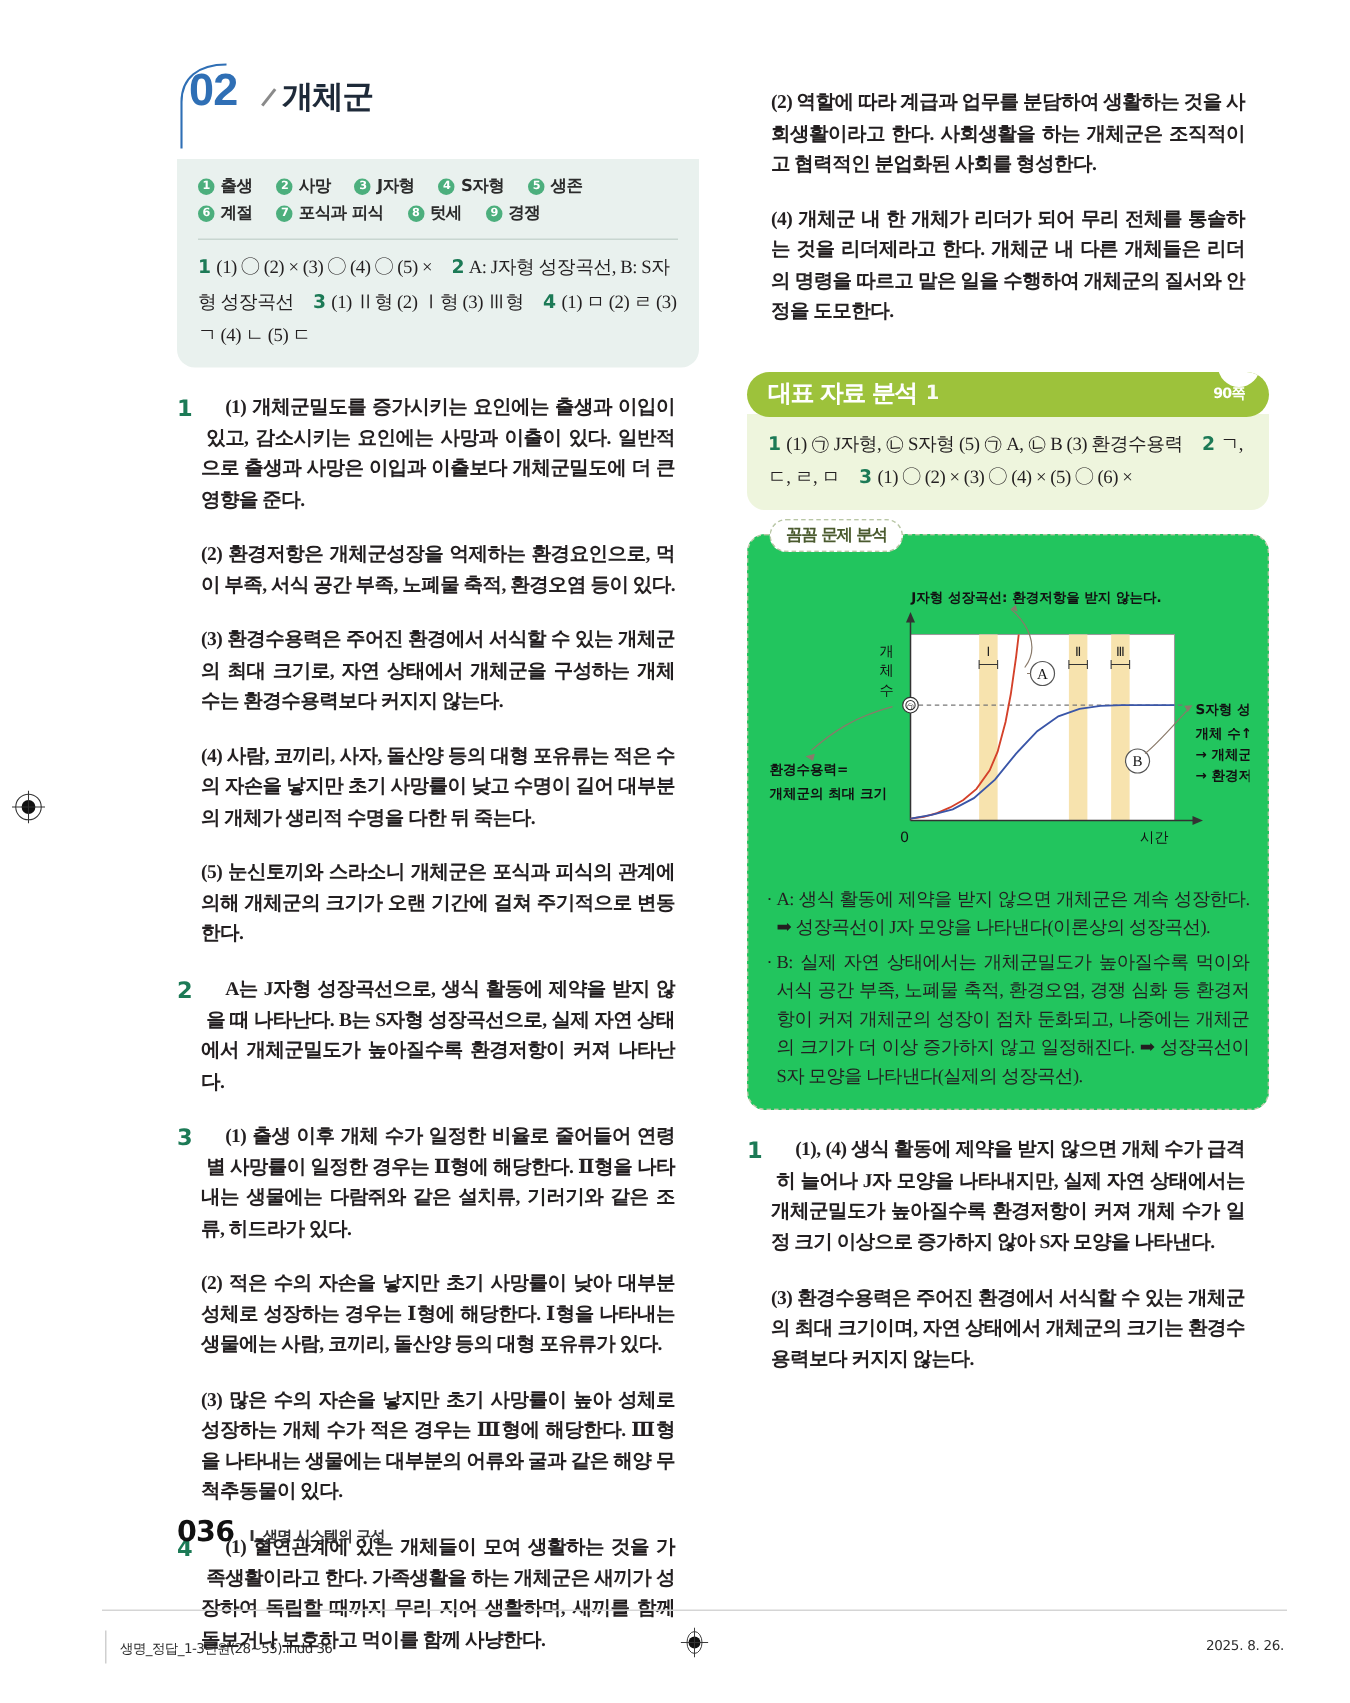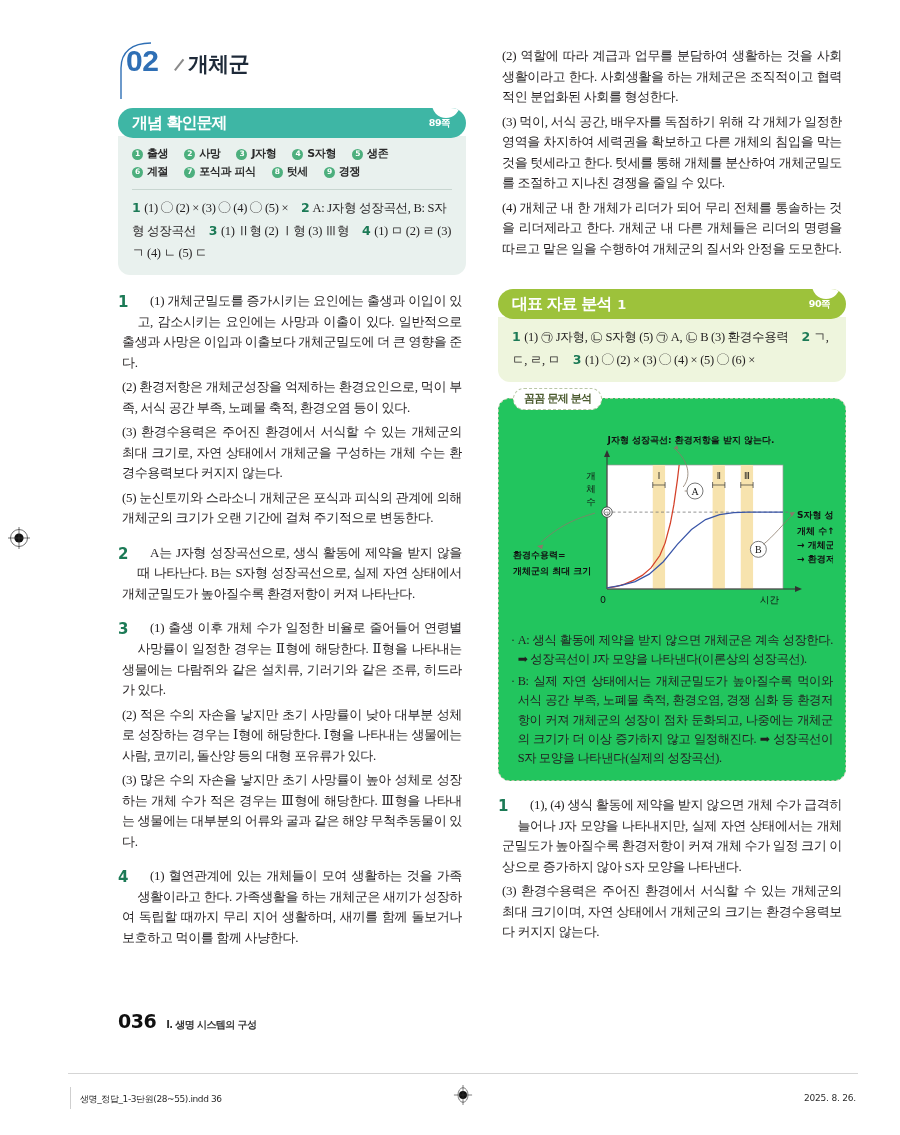--- a/index.html
+++ b/index.html
@@ -188,21 +188,22 @@
     color: #1c7a56;
     line-height: 1.55;
     margin-right: 9px;
   }
   .ptext {
     font-size: 13px;
     line-height: 1.58;
     letter-spacing: -0.35px;
     text-align: justify;
     color: #231f20;
-    margin: 4px;
+    margin: 16px;
+    font-weight: bold;
   }
   .ptext + .ptext { margin-top: 0; }
 
   
   .analysis-card {
     border: 1px dashed #b9c7a6;
     border-radius: 12px;
     padding: 10px 12px 12px 12px;
     margin-top: 4px;
     position: relative;
@@ -332,25 +333,20 @@
         <svg width="34" height="58" viewBox="0 0 34 58">
           <path d="M33 1 C14 1 3 10 3 26 L3 57" fill="none" stroke="#2f6fb5" stroke-width="1.4"></path>
         </svg>
       </div>
       <div class="chapter-num">02</div>
       <div class="chapter-slash"></div>
       <div class="chapter-title">개체군</div>
     </div>
 
     <div class="sec">
-      <div class="sec-bar teal">
-        <span class="sec-title">개념 확인문제</span>
-        <span class="sec-page">89쪽</span>
-        <span class="sec-notch"></span>
-      </div>
       <div class="sec-body teal">
         <div class="kw-row" id="kw-row">
             <span class="kw">
               <span class="dot">1</span>
               <span>출생</span>
             </span>
             <span class="kw">
               <span class="dot">2</span>
               <span>사망</span>
             </span>
@@ -387,20 +383,21 @@
         <div class="ans-line" id="concept-answers"><span class="qn">1</span><span> (1) ◯ (2) × (3) ◯ (4) ◯ (5) × </span><span class="gap"></span><span class="qn">2</span><span> A: J자형 성장곡선, B: S자형 성장곡선 </span><span class="gap"></span><span class="qn">3</span><span> (1) Ⅱ형 (2) Ⅰ형 (3) Ⅲ형 </span><span class="gap"></span><span class="qn">4</span><span> (1) ㅁ (2) ㄹ (3) ㄱ (4) ㄴ (5) ㄷ </span></div>
       </div>
     </div>
 
     <div id="left-solutions">
         <div class="qblock">
           <span class="qnum">1</span>
           <p class="ptext"> (1) 개체군밀도를 증가시키는 요인에는 출생과 이입이 있고, 감소시키는 요인에는 사망과 이출이 있다. 일반적으로 출생과 사망은 이입과 이출보다 개체군밀도에 더 큰 영향을 준다.</p>
           <p class="ptext">(2) 환경저항은 개체군성장을 억제하는 환경요인으로, 먹이 부족, 서식 공간 부족, 노폐물 축적, 환경오염 등이 있다.</p>
           <p class="ptext">(3) 환경수용력은 주어진 환경에서 서식할 수 있는 개체군의 최대 크기로, 자연 상태에서 개체군을 구성하는 개체 수는 환경수용력보다 커지지 않는다.</p>
+          <p class="ptext">(4) 사람, 코끼리, 사자, 돌산양 등의 대형 포유류는 적은 수의 자손을 낳지만 초기 사망률이 낮고 수명이 길어 대부분의 개체가 생리적 수명을 다한 뒤 죽는다.</p>
           <p class="ptext">(5) 눈신토끼와 스라소니 개체군은 포식과 피식의 관계에 의해 개체군의 크기가 오랜 기간에 걸쳐 주기적으로 변동한다.</p>
         </div>
         <div class="qblock">
           <span class="qnum">2</span>
           <p class="ptext"> A는 J자형 성장곡선으로, 생식 활동에 제약을 받지 않을 때 나타난다. B는 S자형 성장곡선으로, 실제 자연 상태에서 개체군밀도가 높아질수록 환경저항이 커져 나타난다.</p>
         </div>
         <div class="qblock">
           <span class="qnum">3</span>
           <p class="ptext"> (1) 출생 이후 개체 수가 일정한 비율로 줄어들어 연령별 사망률이 일정한 경우는 Ⅱ형에 해당한다. Ⅱ형을 나타내는 생물에는 다람쥐와 같은 설치류, 기러기와 같은 조류, 히드라가 있다.</p>
           <p class="ptext">(2) 적은 수의 자손을 낳지만 초기 사망률이 낮아 대부분 성체로 성장하는 경우는 Ⅰ형에 해당한다. Ⅰ형을 나타내는 생물에는 사람, 코끼리, 돌산양 등의 대형 포유류가 있다.</p>
@@ -410,21 +407,20 @@
           <span class="qnum">4</span>
           <p class="ptext"> (1) 혈연관계에 있는 개체들이 모여 생활하는 것을 가족생활이라고 한다. 가족생활을 하는 개체군은 새끼가 성장하여 독립할 때까지 무리 지어 생활하며, 새끼를 함께 돌보거나 보호하고 먹이를 함께 사냥한다.</p>
         </div>
       </div>
   </div>
 
   <div class="col" id="col-right">
 
     <div id="right-continued">
         <p class="ptext">(2) 역할에 따라 계급과 업무를 분담하여 생활하는 것을 사회생활이라고 한다. 사회생활을 하는 개체군은 조직적이고 협력적인 분업화된 사회를 형성한다.</p>
-        <p class="ptext">(3) 먹이, 서식 공간, 배우자를 독점하기 위해 각 개체가 일정한 영역을 차지하여 세력권을 확보하고 다른 개체의 침입을 막는 것을 텃세라고 한다. 텃세를 통해 개체를 분산하여 개체군밀도를 조절하고 지나친 경쟁을 줄일 수 있다.</p>
         <p class="ptext">(4) 개체군 내 한 개체가 리더가 되어 무리 전체를 통솔하는 것을 리더제라고 한다. 개체군 내 다른 개체들은 리더의 명령을 따르고 맡은 일을 수행하여 개체군의 질서와 안정을 도모한다.</p>
       </div>
 
     <div class="sec" style="margin-top:30px;">
       <div class="sec-bar olive">
         <span class="sec-title">대표 자료 분석</span>
         <span class="sec-idx">1</span>
         <span class="sec-page">90쪽</span>
         <span class="sec-notch"></span>
       </div>

